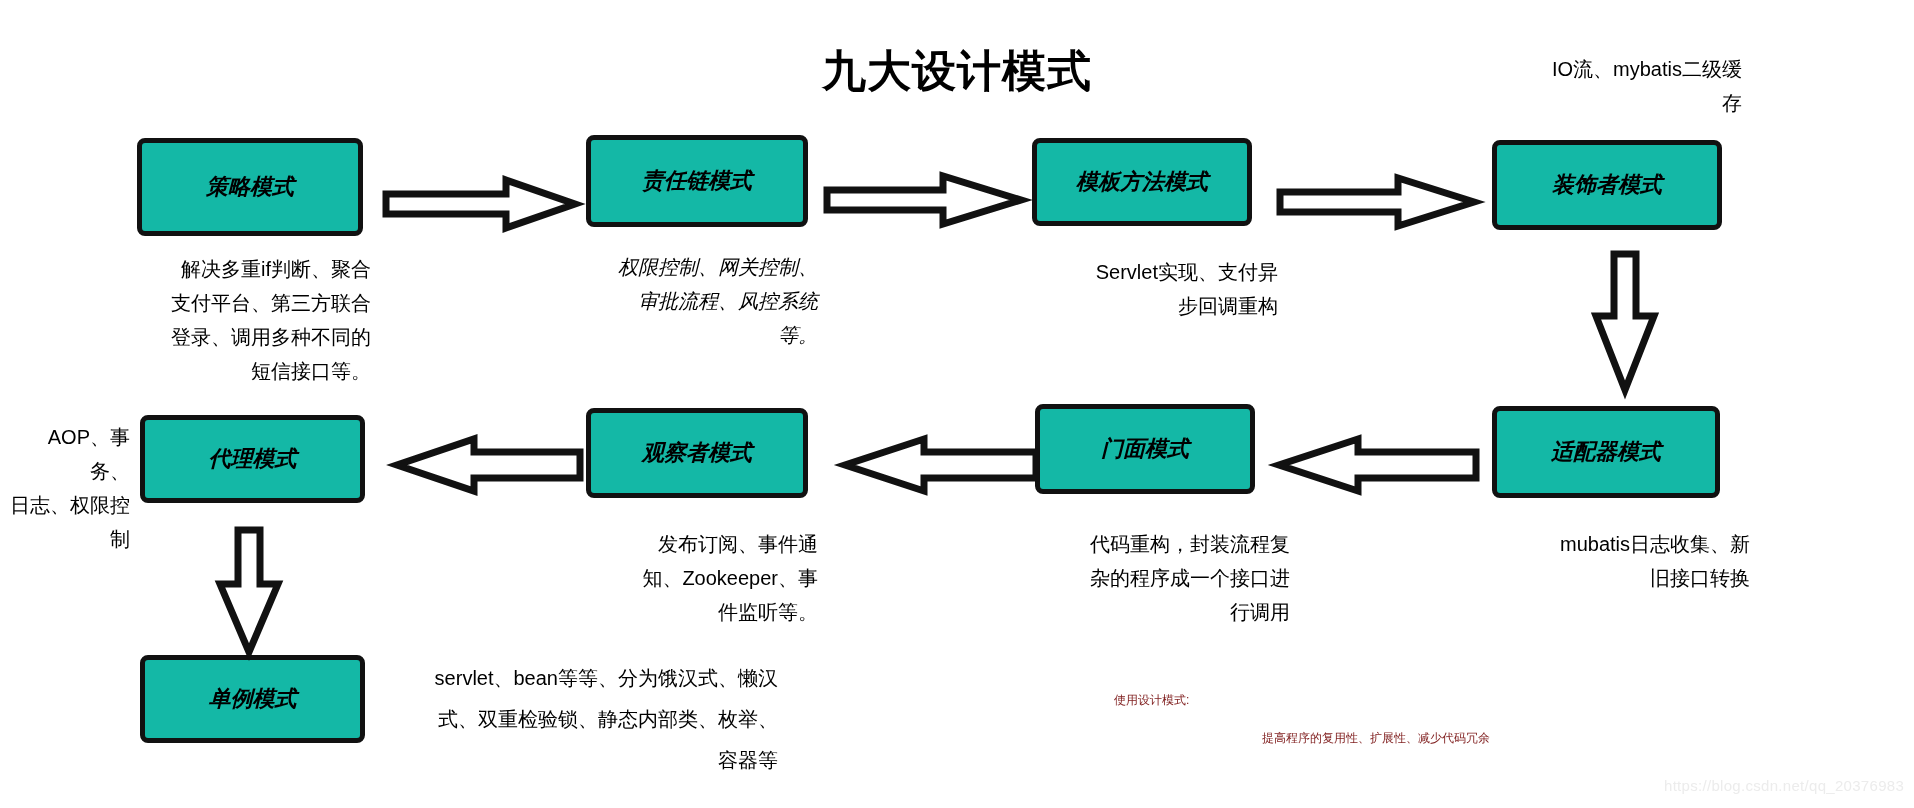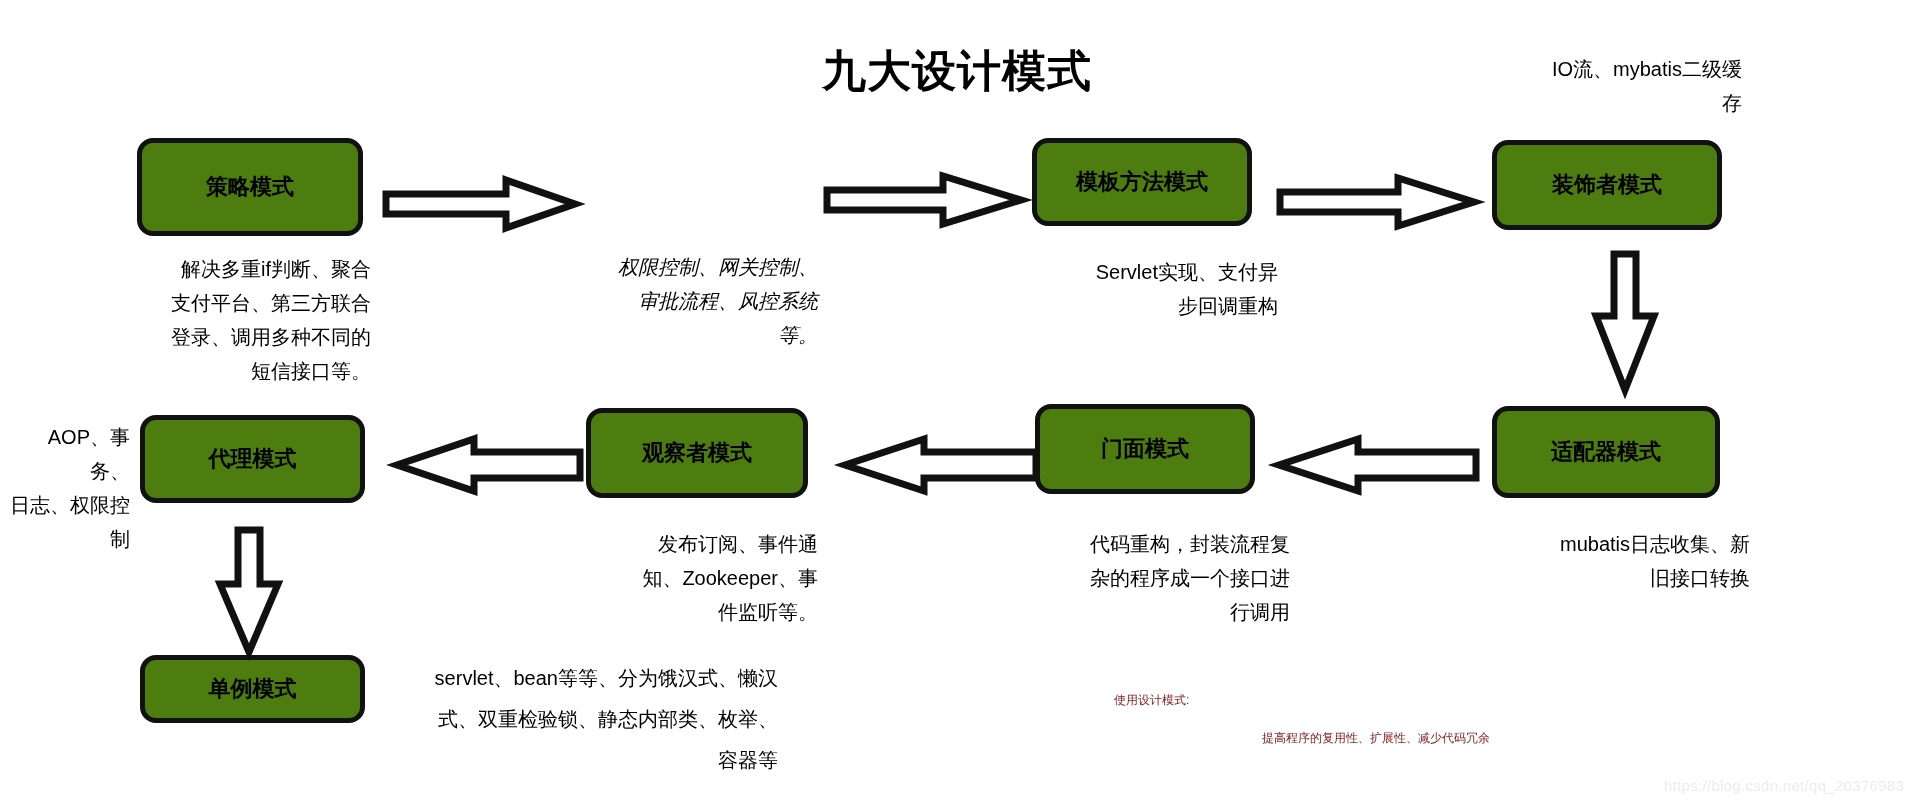--- a/index.html
+++ b/index.html
@@ -29,25 +29,26 @@
     font-size: 44px;
     font-weight: bold;
     letter-spacing: 1px;
     color: #000;
   }
 
   
   .node {
     box-sizing: border-box;
     border: 5px solid #111111;
-    border-radius: 16px;
-    background: #4d7c0f;
+    border-radius: 8px;
+    background: #14b8a6;
     display: flex;
     align-items: center;
     justify-content: center;
+    font-style: italic;
   }
   .node-label {
     font-size: 22px;
     font-weight: bold;
     color: #000;
     white-space: nowrap;
   }
 
   
   .note {
@@ -82,20 +83,23 @@
   <div class="abs page-title">九大设计模式</div>
 
   <div class="abs node" style="left:137px; top:138px; width:226px; height:98px;">
     <span class="node-label">策略模式</span>
   </div>
   <div class="abs note" style="left:141px; top:252px; width:230px;">解决多重if判断、聚合
 支付平台、第三方联合
 登录、调用多种不同的
 短信接口等。</div>
 
+  <div class="abs node" style="left:586px; top:135px; width:222px; height:92px;">
+    <span class="node-label">责任链模式</span>
+  </div>
   <div class="abs note" style="left:588px; top:250px; width:230px;font-style:italic;">权限控制、网关控制、
 审批流程、风控系统
 等。</div>
 
   <div class="abs node" style="left:1032px; top:138px; width:220px; height:88px;">
     <span class="node-label">模板方法模式</span>
   </div>
   <div class="abs note" style="left:1048px; top:255px; width:230px;">Servlet实现、支付异
 步回调重构</div>
 
@@ -125,21 +129,21 @@
 知、Zookeeper、事
 件监听等。</div>
 
   <div class="abs note" style="left:10px; top:420px; width:120px;">AOP、事务、
 日志、权限控
 制</div>
   <div class="abs node" style="left:140px; top:415px; width:225px; height:88px;">
     <span class="node-label">代理模式</span>
   </div>
 
-  <div class="abs node" style="left:140px; top:655px; width:225px; height:68px;align-items:center;">
+  <div class="abs node" style="left:140px; top:655px; width:225px; height:88px;align-items:center;">
     <span class="node-label">单例模式</span>
   </div>
   <div class="abs note note-sm" style="left:378px; top:658px; width:400px;">servlet、bean等等、分为饿汉式、懒汉
 式、双重检验锁、静态内部类、枚举、
 容器等</div>
 
   <div class="abs" style="left:384px; top:176px;">
     <svg width="194" height="56" viewBox="0 0 194 56">
       <polygon points="2,18 122,18 122,4 191,28 122,52 122,38 2,38" fill="#ffffff" stroke="#111111" stroke-width="7" stroke-linejoin="miter"></polygon>
     </svg>

